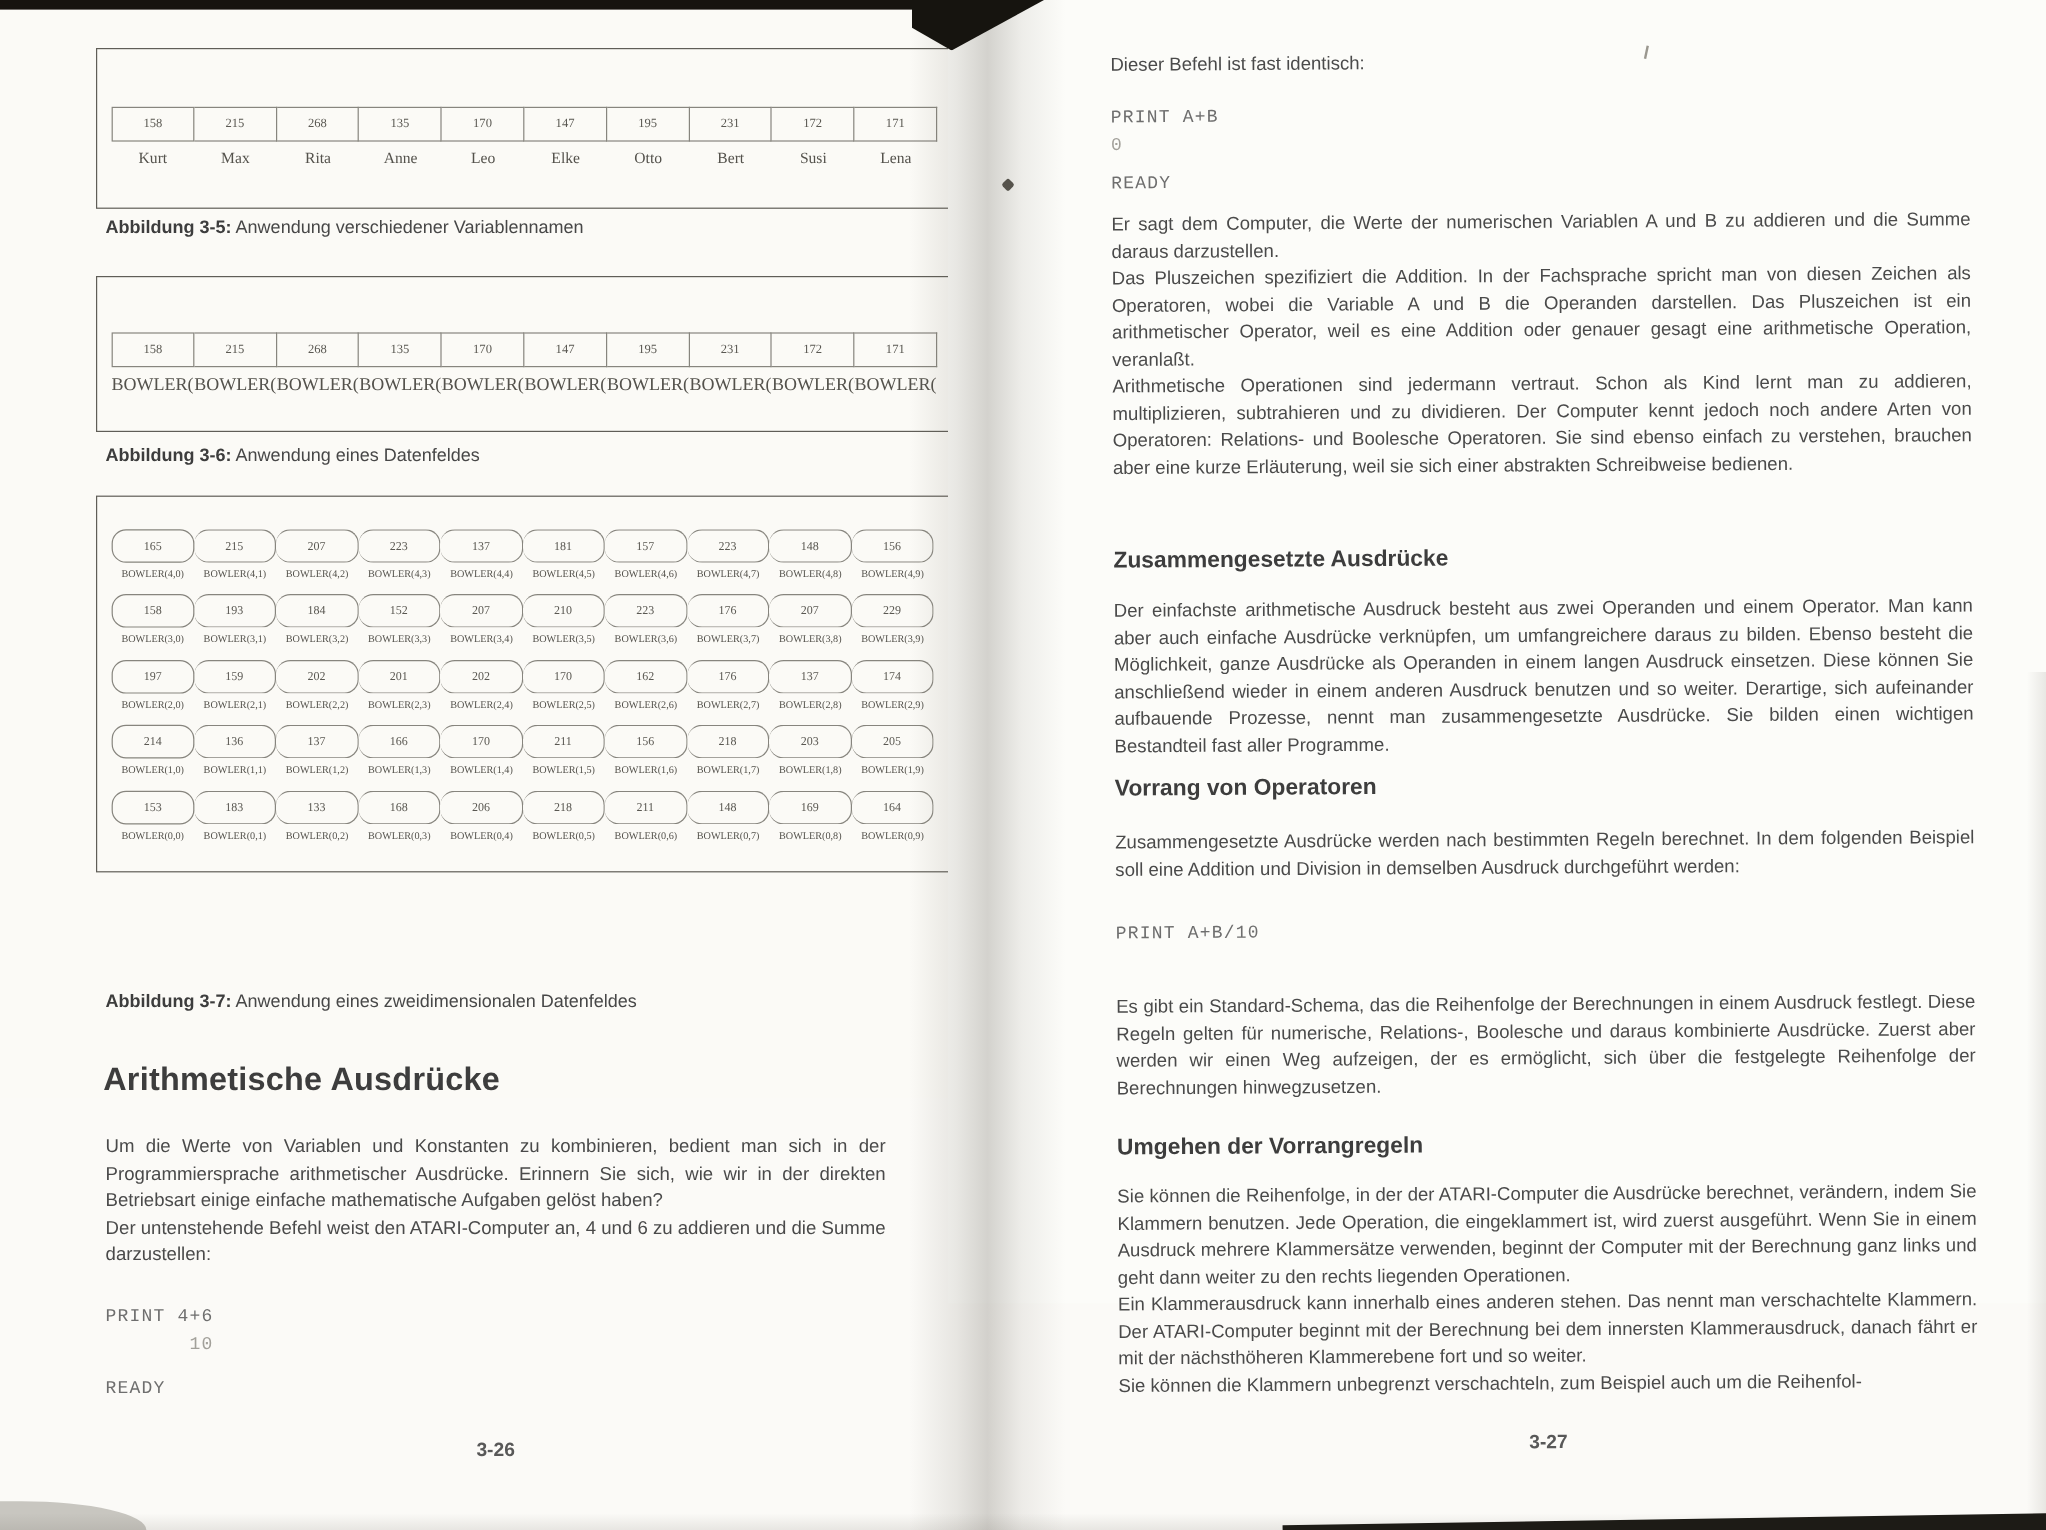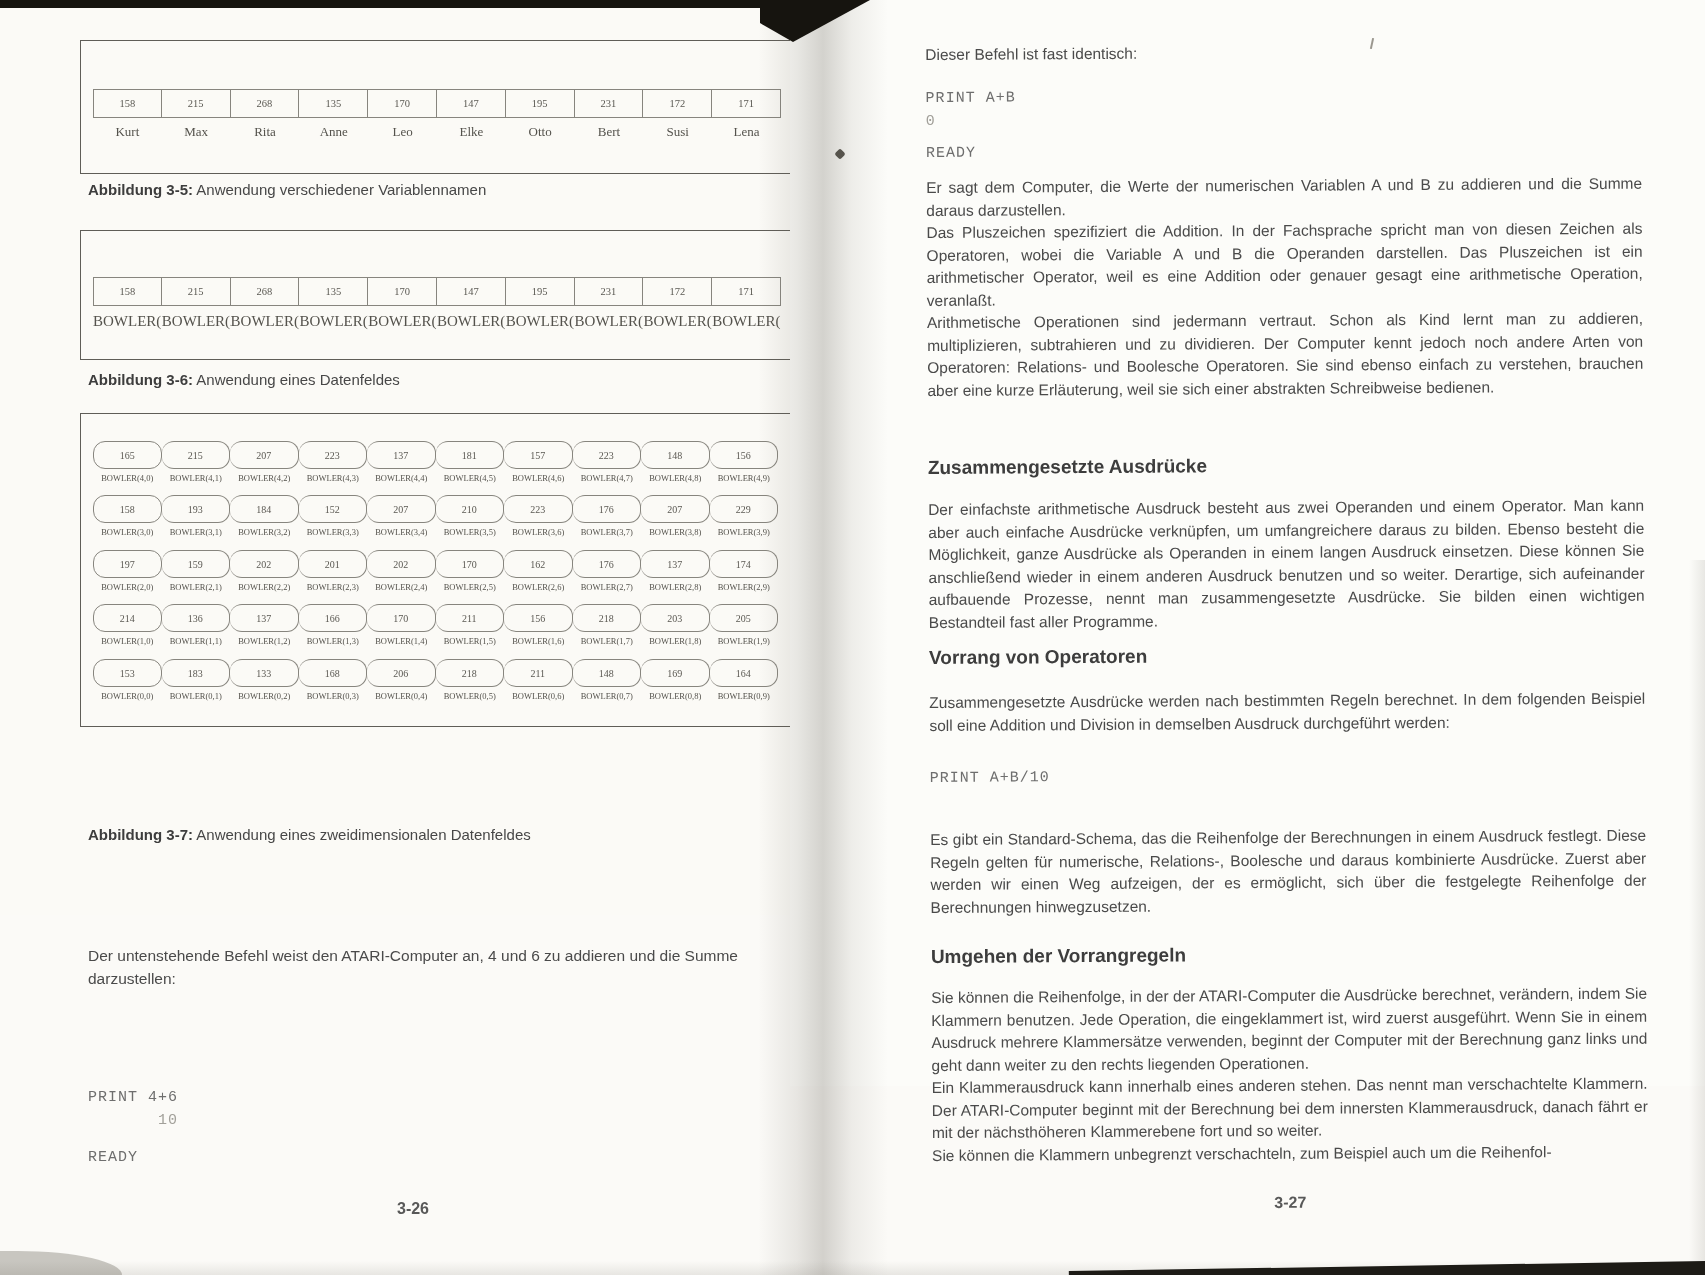--- a/index.html
+++ b/index.html
@@ -380,22 +380,24 @@
           <div class="cell">
           <div class="cell-box">164</div>
           <div class="cell-label">BOWLER(0,9)</div>
         </div>
         </div>
     </div>
     <div class="caption" style="left:88px; top:826px;">
       <b>Abbildung 3-7:</b><span> Anwendung eines zweidimensionalen Datenfeldes</span>
     </div>
 
+    <div class="h-large" style="left:86px; top:884px;">Arithmetische Ausdrücke</div>
 
     <div class="abs body-text" style="left:88px; top:945px; width:650px;">
+      <p>Um die Werte von Variablen und Konstanten zu kombinieren, bedient man sich in der Programmiersprache arithmetischer Ausdrücke. Erinnern Sie sich, wie wir in der direkten Betriebsart einige einfache mathematische Aufgaben gelöst haben?</p>
       <p>Der untenstehende Befehl weist den ATARI-Computer an, 4 und 6 zu addieren und die Summe darzustellen:</p>
     </div>
 
     <div class="abs code" style="left:88px; top:1086px;text-align:right;">
       <div>PRINT 4+6</div>
       <div class="out">10</div>
     </div>
     <div class="abs code" style="left:88px; top:1146px;">READY</div>
 
     <div class="page-num" style="left:88px; top:1200px; width:650px;">3-26</div>

